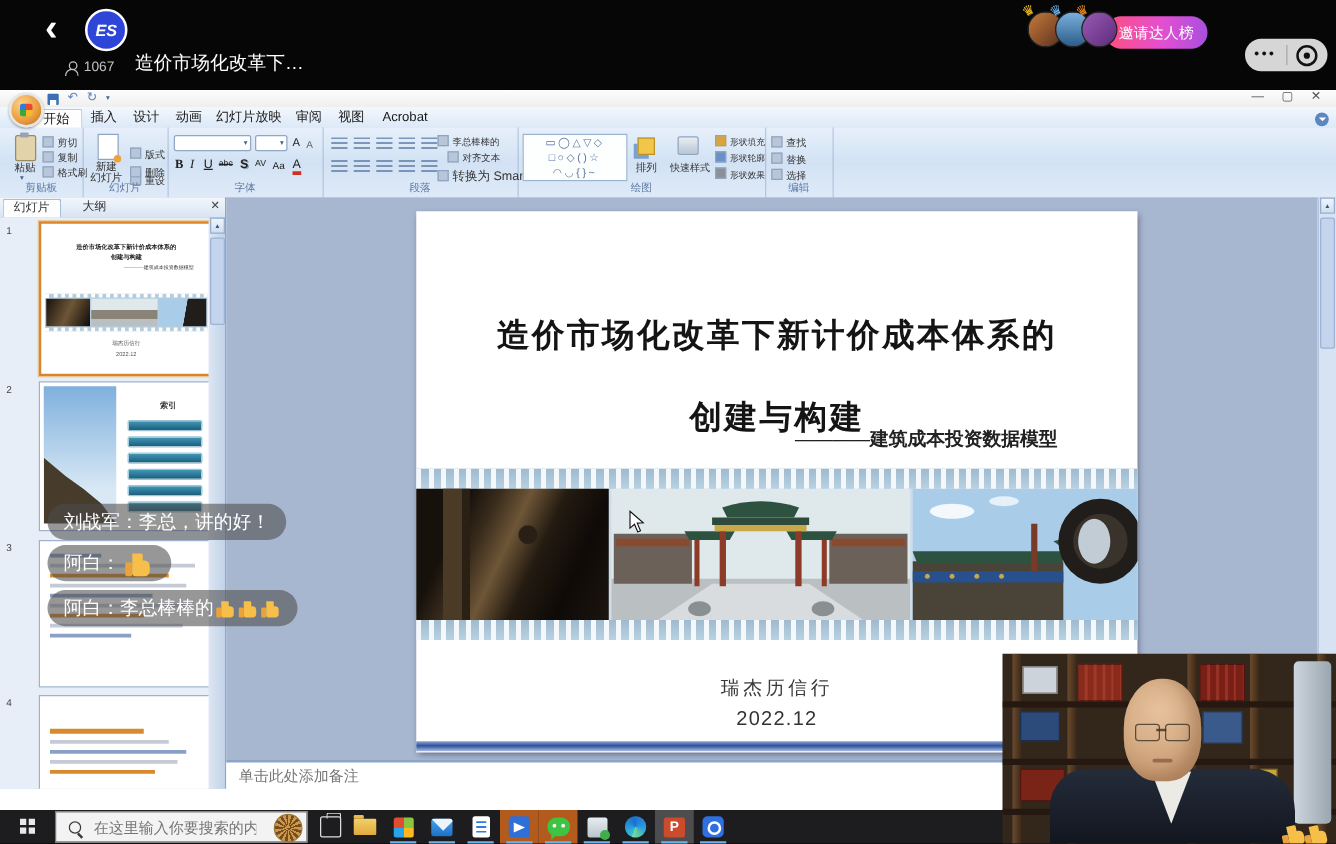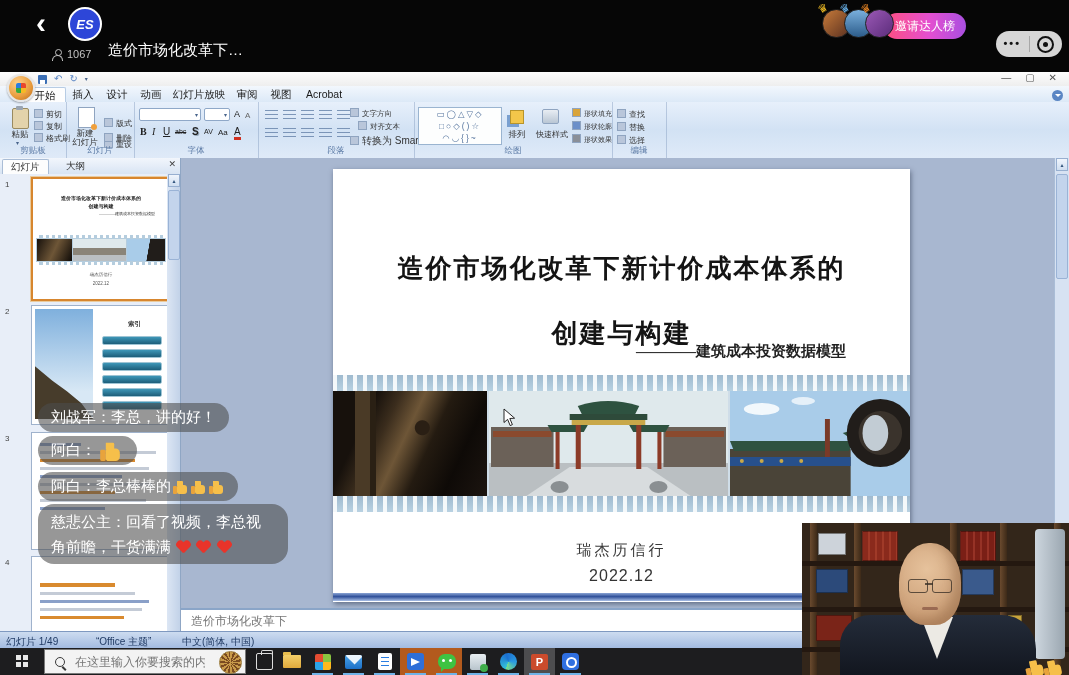--- a/index.html
+++ b/index.html
@@ -313,21 +313,21 @@
           <span class="pico"></span>
           <span class="pico"></span>
         </span>
         <span class="prow" style="left:7px;top:26px">
           <span class="pico"></span>
           <span class="pico"></span>
           <span class="pico"></span>
           <span class="pico"></span>
           <span class="pico"></span>
         </span>
-        <span class="mini" style="left:92px;top:6px;font-size:7.5px">文字方向</span>
+        <span class="mini" style="left:92px;top:6px;font-size:7.5px">李总棒棒的</span>
         <span class="mini" style="left:100px;top:19px;font-size:7.5px">对齐文本</span>
         <span class="mini" style="left:92px;top:32px;font-size:10px">转换为 SmartArt</span>
         <span class="grp-label">段落</span>
       </div>
 
       <div class="grp" style="left:414px;width:198px">
         <div class="shapesbox">
           <div>▭◯△▽◇</div>
           <div>□○◇()☆</div>
           <div>◠◡{}~</div>
@@ -468,56 +468,45 @@
         <div class="s-band"></div>
       </div>
       <div class="cursor">
         <svg width="13" height="19" viewBox="0 0 13 19">
             <path d="M1 1 L1 14.5 L4.6 11.4 L7.2 17.6 L9.4 16.6 L6.8 10.5 L11.6 10.2 Z" fill="#fff" stroke="#111" stroke-width="0.9"></path>
           </svg>
       </div>
     </div>
 
     <div class="notes">
-      <span>造价市场化改革下</span>
+      <span>单击此处添加备注</span>
     </div>
 
     <div class="vscroll">
       <span class="sbox" style="top:0">▴</span>
       <span class="vthumb"></span>
       <span class="sbox" style="bottom:30px">▾</span>
       <span class="sbox" style="bottom:15px">▴</span>
       <span class="sbox" style="bottom:0">▾</span>
     </div>
 
-    <div class="statusbar">
-      <span style="left:6px">幻灯片 1/49</span>
-      <span style="left:96px">“Office 主题”</span>
-      <span style="left:182px">中文(简体, 中国)</span>
-    </div>
   </div>
 
   <div class="bubble" style="top:403px">
     <span>刘战军：李总，讲的好！</span>
   </div>
   <div class="bubble" style="top:436px">
     <span>阿白：</span>
     <span class="em-thumb big"></span>
   </div>
   <div class="bubble" style="top:472px">
     <span>阿白：李总棒棒的</span>
     <span class="em-thumb"></span>
     <span class="em-thumb"></span>
     <span class="em-thumb"></span>
-  </div>
-  <div class="bubble b4" style="top:504px">
-    <span>慈悲公主：回看了视频，李总视角前瞻，干货满满</span>
-    <span class="em-heart"></span>
-    <span class="em-heart"></span>
-    <span class="em-heart"></span>
   </div>
 
   <div class="taskbar">
     <div class="start">
         <div class="winlogo"></div>
       </div>
     <div class="search">
       <span class="mag"></span>
       <input placeholder="在这里输入你要搜索的内容" style="">
       <span class="mandala"></span>

